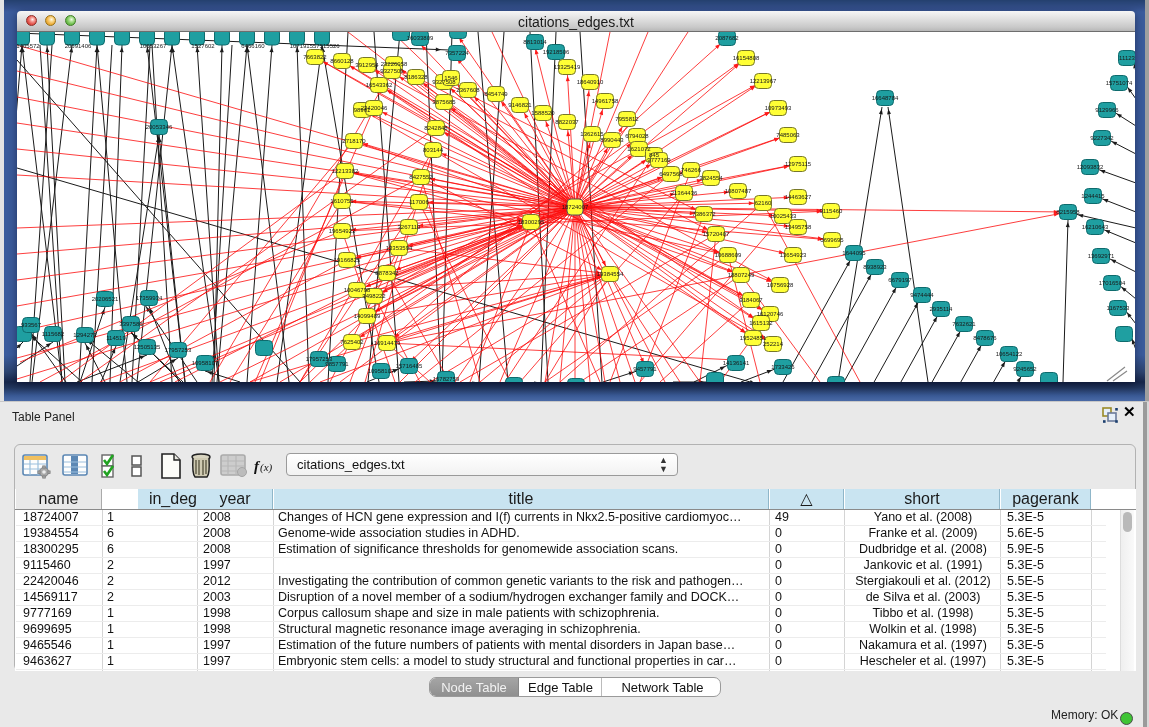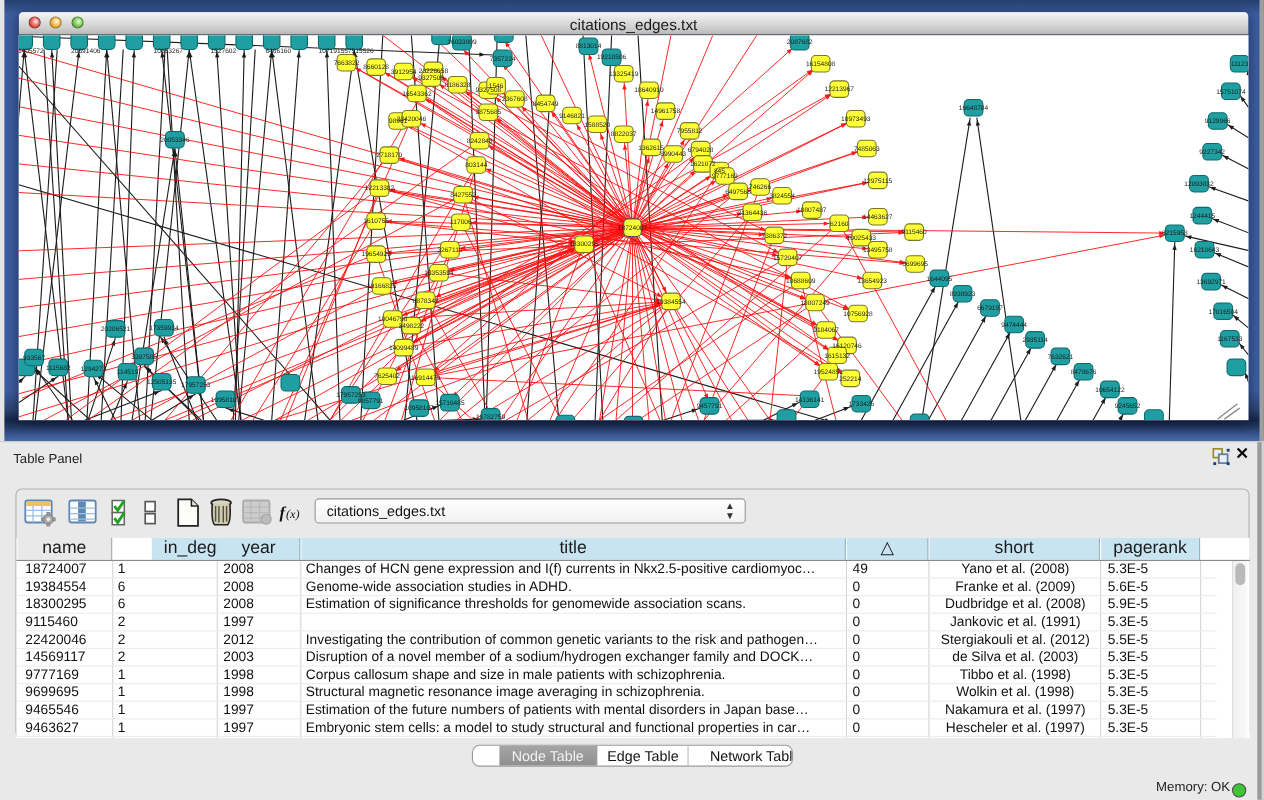--- a/index.html
+++ b/index.html
@@ -72,21 +72,21 @@
 .hline { position:absolute; left:1px; width:1090px; height:1px; background:#ececec; }
 #vscroll { position:absolute; left:1105px; top:65px; width:14px; height:161px;
   background:linear-gradient(90deg,#efefef,#fafafa); border-left:1px solid #ddd; }
 #vthumb { position:absolute; left:2px; top:2px; width:9px; height:20px;
   background:#b9b9b9; border-radius:5px; }
 
 
 #tabs { position:absolute; left:429px; top:275px; width:292px; height:20px;
   border:1px solid #9a9a9a; border-radius:7px; background:#fff; font-size:13px;
   overflow:hidden; }
-.tab { position:absolute; top:0; height:20px; line-height:19px; text-align:center; color:#111;margin-left:24px; }
+.tab { position:absolute; top:0; height:20px; line-height:19px; text-align:center; color:#111; }
 #tab1 { left:0; width:89px; background:linear-gradient(#a5a5a5,#8d8d8d); color:#f2f2f2;
   border-right:1px solid #888; }
 #tab2 { left:90px; width:82px; border-right:1px solid #bbb; }
 #tab3 { left:173px; width:119px; }
 
 #memory { position:absolute; left:1051px; top:306px; font-size:12px; color:#222; }
 #memdot { position:absolute; left:1120px; top:310px; width:13px; height:13px;
   border-radius:50%; background:#3fc435; border:1.5px solid #4a4a4a; }
 </style></head>
 <body>

